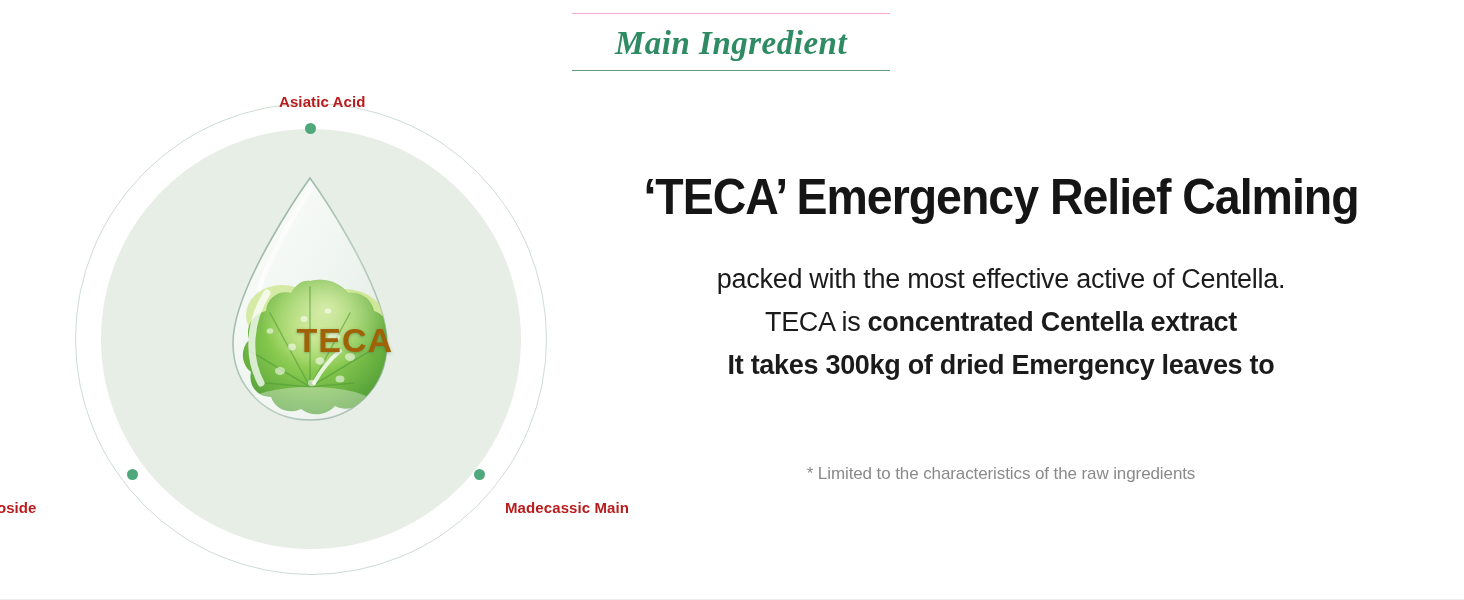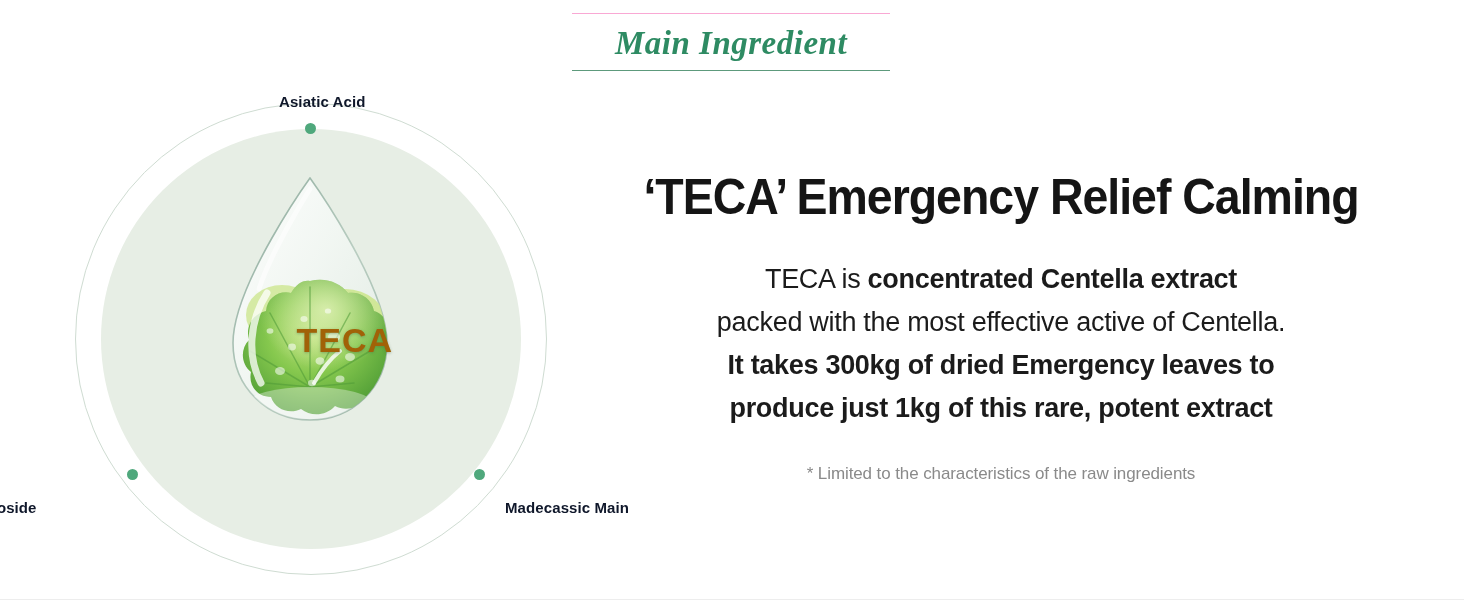--- a/index.html
+++ b/index.html
@@ -53,21 +53,21 @@
     height: 11px;
     border-radius: 50%;
     background: #4fa87c;
   }
   .node-top    { left: 230px; top: 20px; }
   .node-left   { left: 52px;  top: 366px; }
   .node-right  { left: 399px; top: 366px; }
 
   .node-label {
     position: absolute;
-    color: #0f172a;
+    color: #b91c1c;
     font-weight: bold;
     font-size: 15px;
     letter-spacing: .1px;
     white-space: nowrap;
   }
   .label-asiatic-acid     { left: 204px;  top: -10px; }
   .label-asiaticoside     { left: -128px; top: 396px; }
   .label-madecassic-acid  { left: 430px;  top: 396px; }
 
   
@@ -285,22 +285,21 @@
 
   <div class="content">
 
     <div class="eyebrow-wrap">
       <div class="eyebrow">Main Ingredient</div>
     </div>
 
     <h1 class="headline">‘TECA’ Emergency Relief Calming</h1>
 
     <div class="body-copy">
+        <span class="ln"><span>packed with the most effective active of Centella.</span></span>
         <span class="ln"><span>TECA is </span><b>concentrated Centella extract</b></span>
-        <span class="ln"><span>packed with the most effective active of Centella.</span></span>
         <span class="ln"><b>It takes 300kg of dried Emergency leaves to</b></span>
-        <span class="ln"><b>produce just 1kg of this rare, potent extract</b></span>
       </div>
 
     <div class="footnote">* Limited to the characteristics of the raw ingredients</div>
   </div>
 
 </div>
 
 </body></html>

